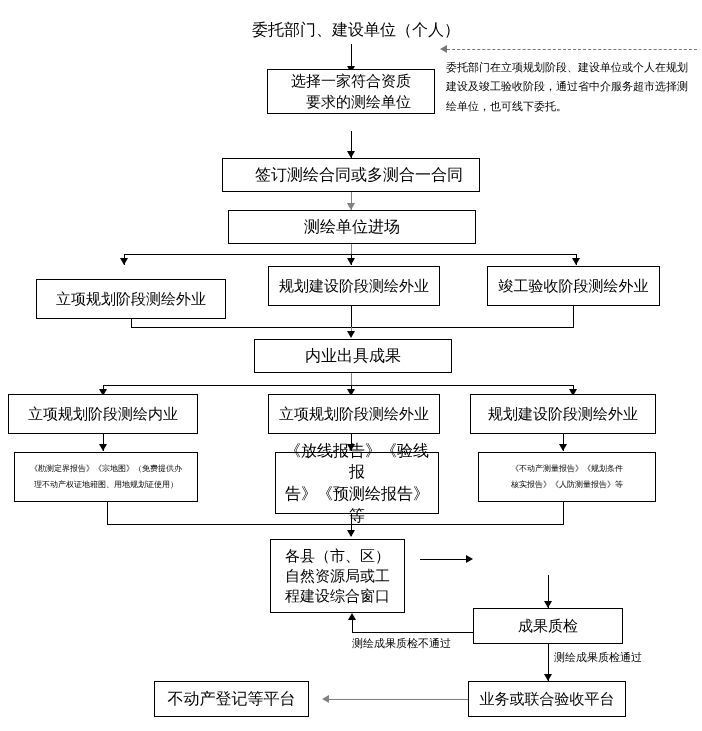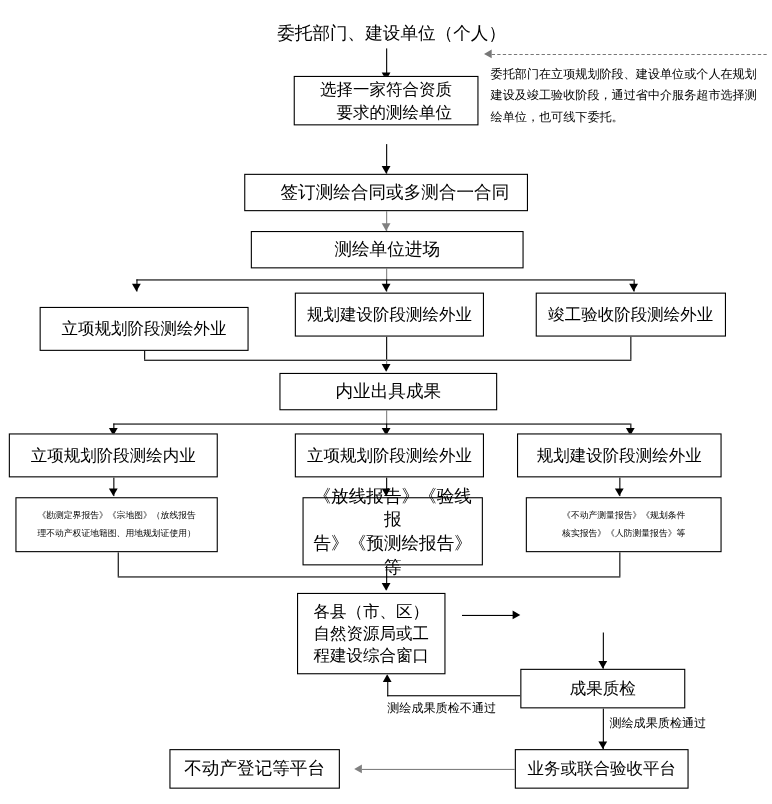--- a/index.html
+++ b/index.html
@@ -187,21 +187,21 @@
   <div class="ln lnv" style="left:103px; top:434px; height:17px;"></div>
   <div class="arrow-d" style="left:99px; top:444px;"></div>
 
   <div class="ln lnv" style="left:351px; top:434px; height:17px;"></div>
   <div class="arrow-d" style="left:347px; top:444px;"></div>
 
   <div class="ln lnv" style="left:563px; top:434px; height:17px;"></div>
   <div class="arrow-d" style="left:559px; top:444px;"></div>
 
   <div class="node t8" style="left:14px; top:452px; width:184px; height:50px;">
-    <span class="node-text">《勘测定界报告》《宗地图》（放线报告
+    <span class="node-text">《勘测定界报告》《宗地图》（免费提供办
 理不动产权证地籍图、用地规划证使用）</span>
   </div>
   <div class="node t16" style="left:275px; top:452px; width:164px; height:62px;">
     <span class="node-text">《放线报告》《验线报
 告》《预测绘报告》等</span>
   </div>
   <div class="node t8" style="left:478px; top:452px; width:178px; height:50px;">
     <span class="node-text">《不动产测量报告》《规划条件
 核实报告》《人防测量报告》等</span>
   </div>

